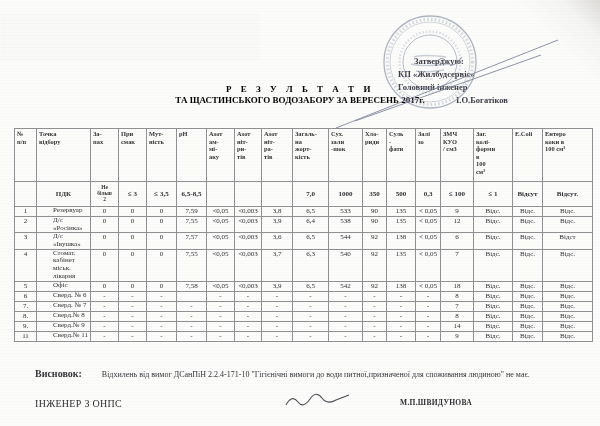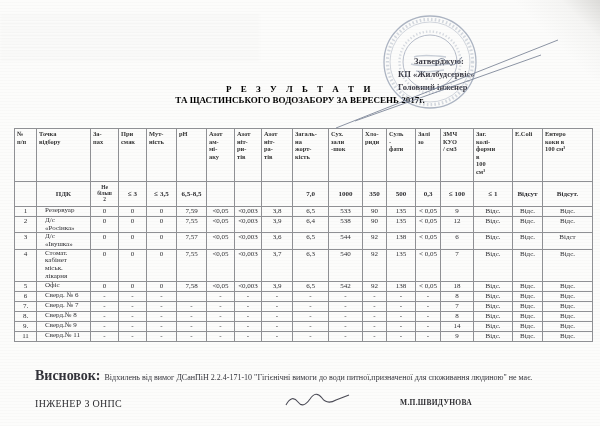--- a/index.html
+++ b/index.html
@@ -32,41 +32,42 @@
   .t3{font-weight:bold;font-size:7.6px;margin-top:1px;}
   
   table{position:absolute;left:14px;top:128px;width:578px;border-collapse:collapse;table-layout:fixed;z-index:1;}
   th,td{border:1px solid #8f9094;overflow:hidden;}
   th{font-size:6.4px;font-weight:bold;vertical-align:top;text-align:left;
      padding:1px 1px 1px 2px;white-space:pre-line;line-height:1.18;color:#333;height:50px;}
   .pdk-row td{font-weight:bold;text-align:center;font-size:7px;height:24px;vertical-align:middle;white-space:pre-line;}
   .pdk-row td.small{font-size:5.4px;line-height:1.05;}
   tbody tr{height:10px;margin-left:47px;}
   tbody td{font-size:7px;text-align:center;padding:0 1px;vertical-align:top;line-height:1.15;}
-  tbody td.pname{text-align:left;padding-left:8px;white-space:pre-line;line-height:1.1;}
+  tbody td.pname{text-align:left;padding-left:16px;white-space:pre-line;line-height:1.1;}
   
   .conclusion{position:absolute;left:35px;top:368px;right:6px;margin:0;font-size:8px;color:#33333a;z-index:1;}
-  .conclusion b{font-size:14px;margin-right:4px;}
+  .conclusion b{font-size:10px;margin-right:20px;}
   .sig-left{position:absolute;left:35px;top:398px;font-weight:normal;font-size:10px;letter-spacing:.3px;}
   .sig-name{position:absolute;left:400px;top:398px;font-weight:bold;font-size:7.5px;letter-spacing:.3px;}
   .sig-squiggle{position:absolute;left:282px;top:390px;}
 </style>
 </head>
 <body>
 
 <div class="page">
 
   <div class="scan-noise"></div>
   <div class="scan-smudge-top"></div>
   <div class="scan-corner"></div>
 
   <div class="approval">
     <div class="l1">Затверджую:</div>
     <div>КП «Жилбудсервіс»</div>
     <div>Головний інженер</div>
+    <div class="name">І.О.Богатіков</div>
   </div>
 
   <svg class="seal" width="104" height="104" viewBox="0 0 104 104">
     <g fill="none" stroke="#8e99ad" opacity="0.72">
       <circle cx="52" cy="54" r="46" stroke-width="1.3"></circle>
       <circle cx="52" cy="54" r="40" stroke-width="0.7" opacity="0.8"></circle>
       <circle cx="52" cy="54" r="42.6" stroke-width="3.2" stroke-dasharray="1.6,2.2" opacity="0.5"></circle>
       <circle cx="52" cy="54" r="27" stroke-width="0.9"></circle>
       <circle cx="52" cy="54" r="30.5" stroke-width="2.4" stroke-dasharray="1.4,2" opacity="0.45"></circle>
       <path d="M36 49 q9 -3 32 0" stroke-width="1.5" opacity="0.65"></path>

